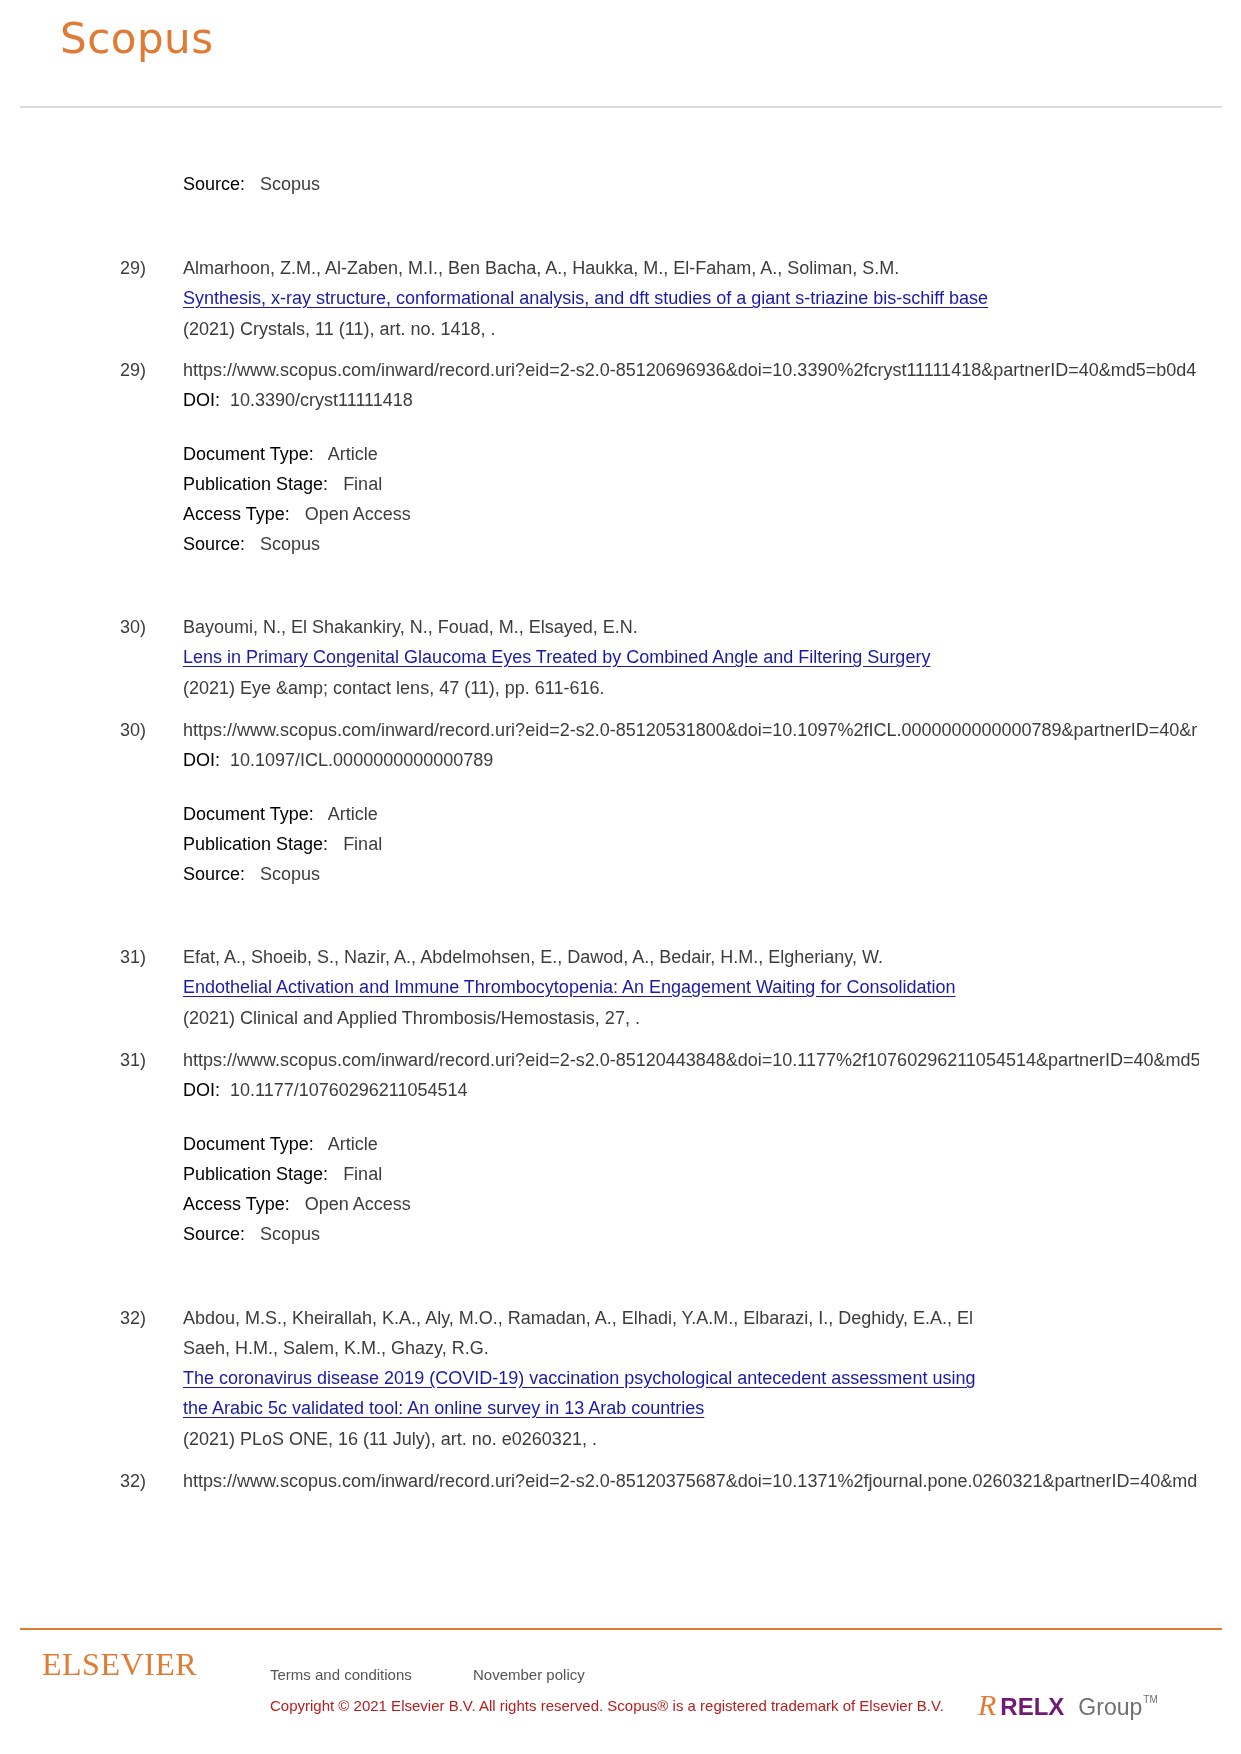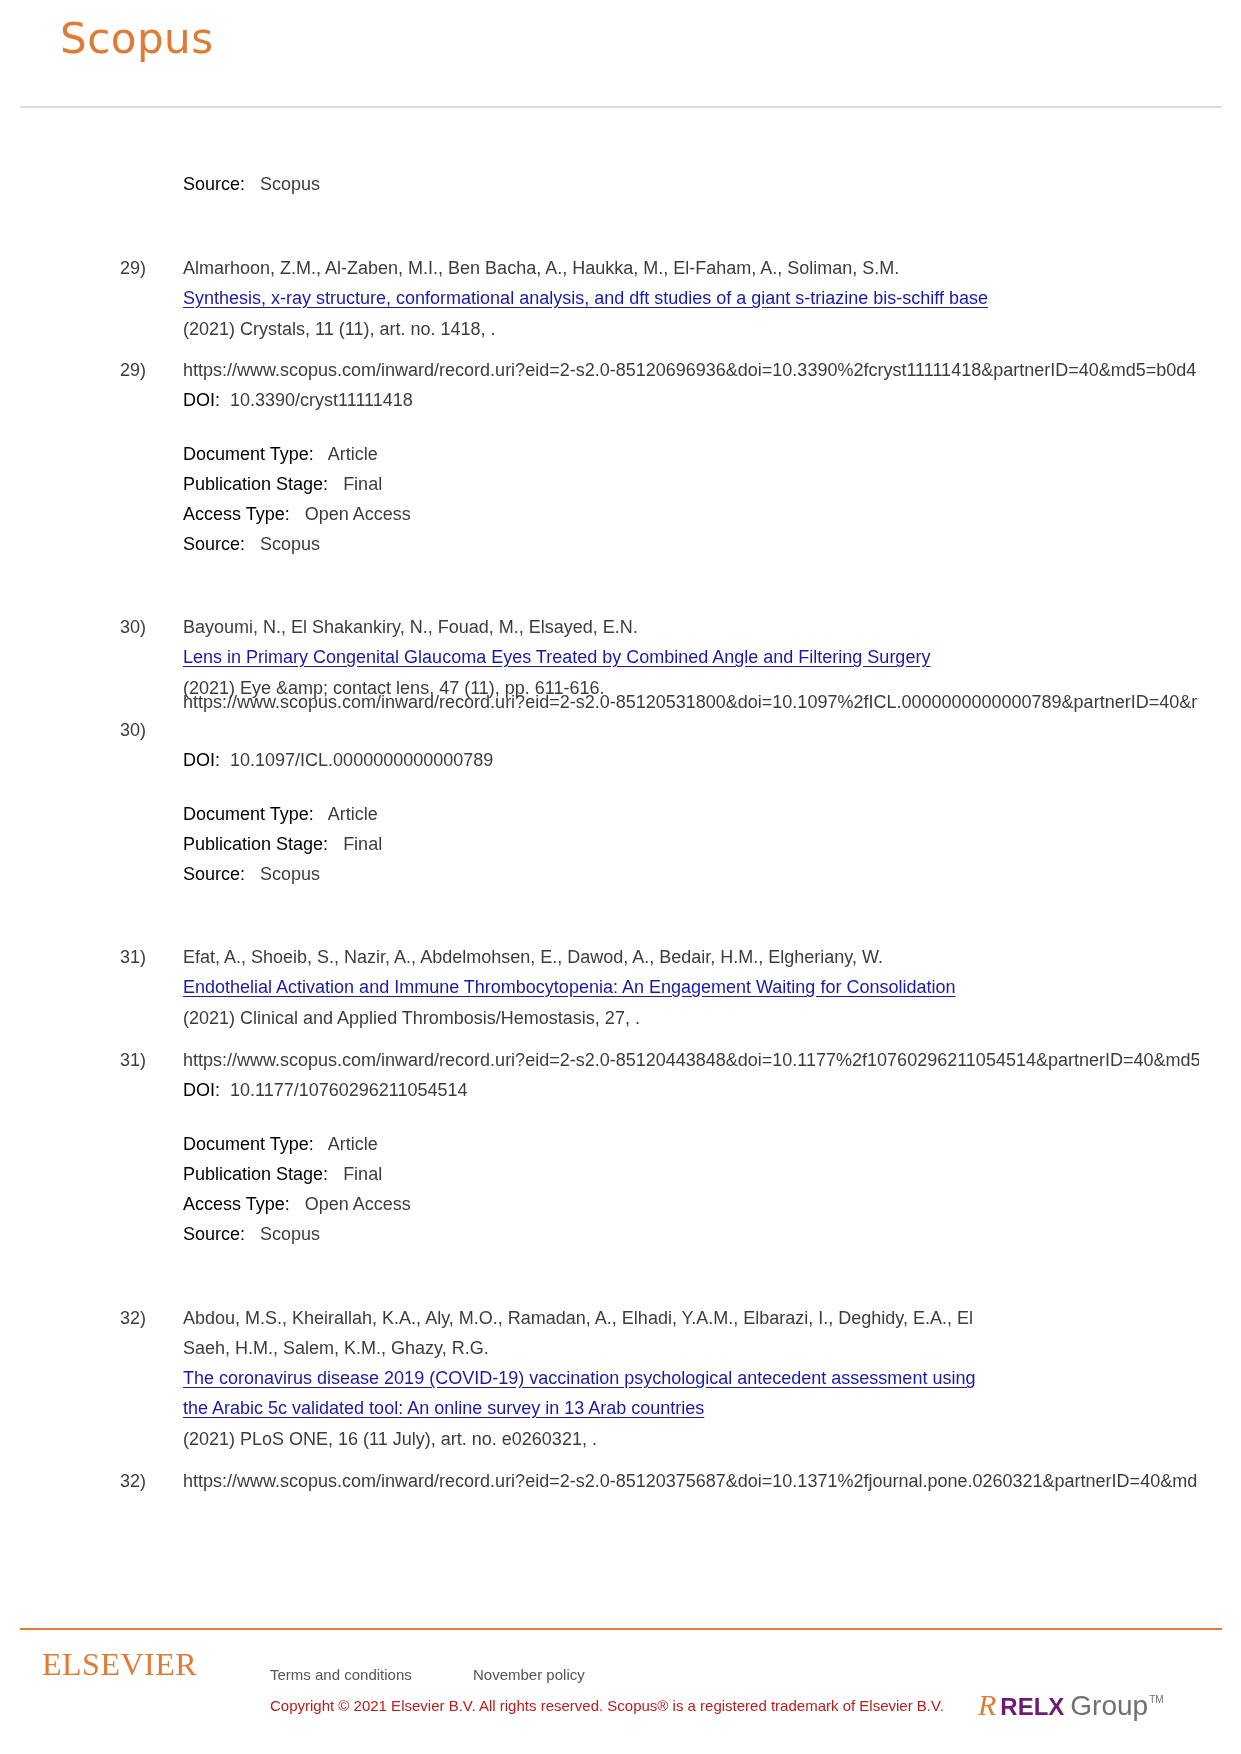--- a/index.html
+++ b/index.html
@@ -35,21 +35,21 @@
       position: absolute; left: 42px; top: 1646px;
       font-family: "Liberation Serif", serif; font-size: 32px; color: #e07b35; letter-spacing: 0.5px;
     }
     .foot-link { position: absolute; top: 1666px; font-size: 15px; color: #555555; text-decoration: none; white-space: nowrap; }
     .copyright { position: absolute; left: 270px; top: 1697px; font-size: 15px; color: #b91c1c; white-space: nowrap; }
     .relx {
       position: absolute; left: 978px; top: 1688px; display: flex; align-items: baseline; white-space: nowrap;
     }
     .relx-mark { font-family: "Liberation Serif", serif; font-style: italic; font-size: 30px; color: #e07b35; margin-right: 4px; }
     .relx-bold { font-family: "Liberation Sans", sans-serif; font-weight: bold; font-size: 24px; color: #701a75; }
-    .relx-light { font-family: "Liberation Sans", sans-serif; font-size: 28px; color: #707070; margin-left: 6px; }
+    .relx-light { font-family: "Liberation Sans", sans-serif; font-size: 23px; color: #707070; margin-left: 14px; }
     .relx-tm { font-size: 10px; color: #707070; position: relative; top: -12px; margin-left: 1px; }
   </style>
 </head>
 <body>
 
 <div class="logo">Scopus</div>
 <div class="header-rule"></div>
 
 <div class="content">
 
@@ -86,21 +86,21 @@
       <span class="val">Scopus</span>
     </div>
   </div>
 
   <div>
     <div class="line num" style="top:615px;">30)</div>
     <div class="line ind" style="top:615px;">Bayoumi, N., El Shakankiry, N., Fouad, M., Elsayed, E.N.</div>
     <div class="line ind" style="top:645px;"><a class="title">Lens in Primary Congenital Glaucoma Eyes Treated by Combined Angle and Filtering Surgery</a></div>
     <div class="line ind" style="top:676px;">(2021) Eye &amp;amp; contact lens, 47 (11), pp. 611-616.</div>
     <div class="line num" style="top:718px;">30)</div>
-    <div class="line ind url" style="top:690px;">https://www.scopus.com/inward/record.uri?eid=2-s2.0-85120531800&amp;doi=10.1097%2fICL.0000000000000789&amp;partnerID=40&amp;r</div>
+    <div class="line ind url" style="top:718px;">https://www.scopus.com/inward/record.uri?eid=2-s2.0-85120531800&amp;doi=10.1097%2fICL.0000000000000789&amp;partnerID=40&amp;r</div>
     <div class="line ind" style="top:748px;">
       <span class="label">DOI:</span>&nbsp;
       <span class="val">10.1097/ICL.0000000000000789</span>
     </div>
     <div class="line ind" style="top:802px;">
       <span class="label">Document Type:</span>&nbsp;&nbsp;
       <span class="val">Article</span>
     </div>
     <div class="line ind" style="top:832px;">
       <span class="label">Publication Stage:</span>&nbsp;&nbsp;

